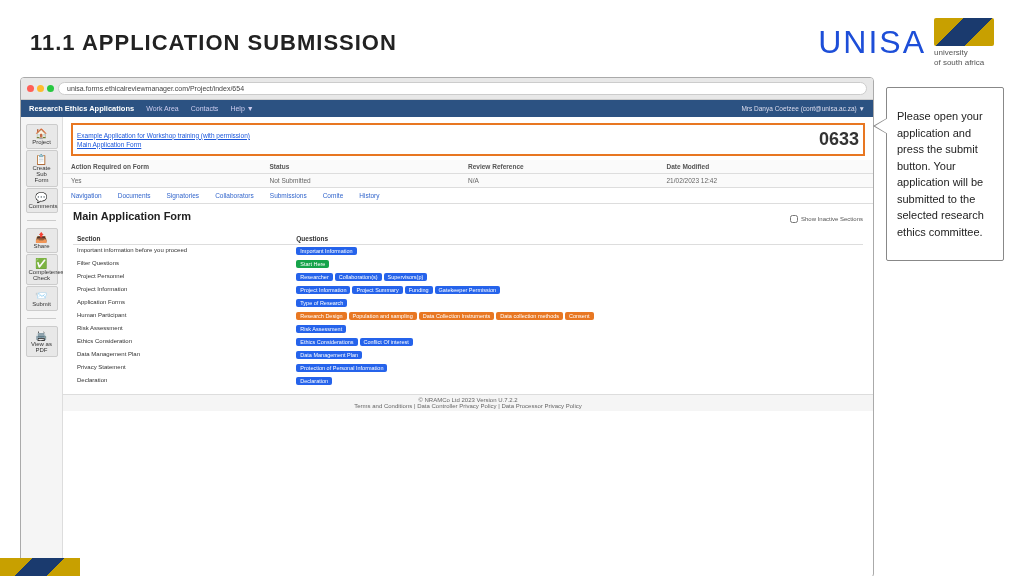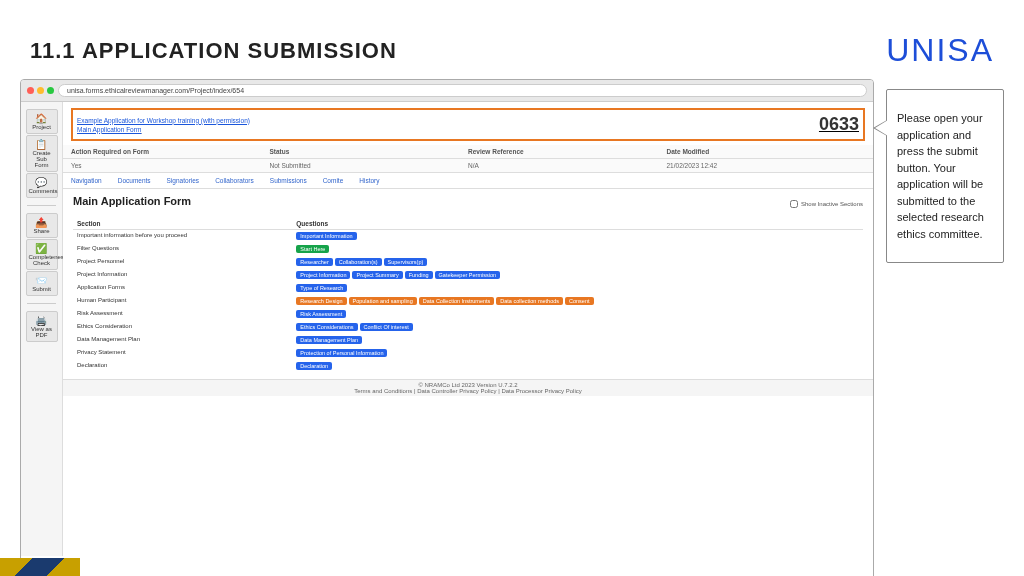--- a/index.html
+++ b/index.html
@@ -10,21 +10,21 @@
       font-family: Arial, sans-serif;
       overflow: hidden;
       position: relative;
     }
 
     
     .page-header {
       display: flex;
       align-items: center;
       justify-content: space-between;
-      padding: 32px 30px 10px 30px;
+      padding: 18px 30px 10px 30px;
     }
     .page-title {
       font-size: 22px;
       font-weight: 900;
       color: #222;
       letter-spacing: 1px;
       text-transform: uppercase;
     }
     .unisa-logo {
       display: flex;
@@ -154,21 +154,20 @@
     }
 
     
     .highlighted-section {
       border: 2px solid #e87722;
       margin: 6px 8px 4px 8px;
       padding: 4px;
       display: flex;
       align-items: center;
       justify-content: space-between;
-      text-decoration: underline;
     }
     .highlighted-links {
       display: flex;
       flex-direction: column;
       gap: 2px;
     }
     .app-link {
       color: #1a56db;
       text-decoration: underline;
       font-size: 6.5px;
@@ -313,36 +312,49 @@
       background: linear-gradient(135deg, #c8a000 33%, #1a3a6e 33%, #1a3a6e 66%, #c8a000 66%);
     }
   </style>
 </head>
 <body>
 
 <div class="page-header">
   <h1 class="page-title">11.1  APPLICATION SUBMISSION</h1>
   <div class="unisa-logo">
     <span class="unisa-text">UNISA</span>
+    <div style="display:flex;flex-direction:column;align-items:flex-start;gap:2px;">
+      <div class="unisa-stripe"></div>
+      <span style="font-size:8px;color:#555;line-height:1.2;">university<br>of south africa</span>
+    </div>
   </div>
 </div>
 
 <div class="main-content">
 
   <div class="browser-window">
 
     <div class="browser-chrome">
       <div class="browser-dots">
         <div class="browser-dot dot-red"></div>
         <div class="browser-dot dot-yellow"></div>
         <div class="browser-dot dot-green"></div>
       </div>
       <div class="browser-url">unisa.forms.ethicalreviewmanager.com/Project/index/654</div>
     </div>
 
+    <div class="app-navbar">
+      <div class="app-navbar-left">
+        <span style="font-weight:bold;font-size:7.5px;">Research Ethics Applications</span>
+        <span class="app-navbar-item">Work Area</span>
+        <span class="app-navbar-item">Contacts</span>
+        <span class="app-navbar-item">Help ▼</span>
+      </div>
+      <div class="app-navbar-right">Mrs Danya Coetzee (cont@unisa.ac.za) ▼</div>
+    </div>
 
     <div class="app-body">
 
       <div class="sidebar-icons">
         <div class="sidebar-icon-group">
           <div class="sidebar-icon-box">
             <span class="icon-sym">🏠</span>
             <span>Project</span>
           </div>
           <div class="sidebar-icon-box">

